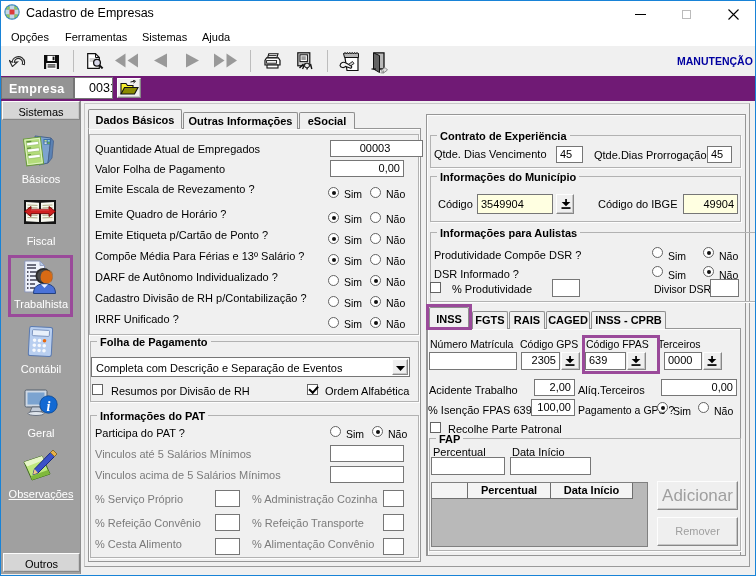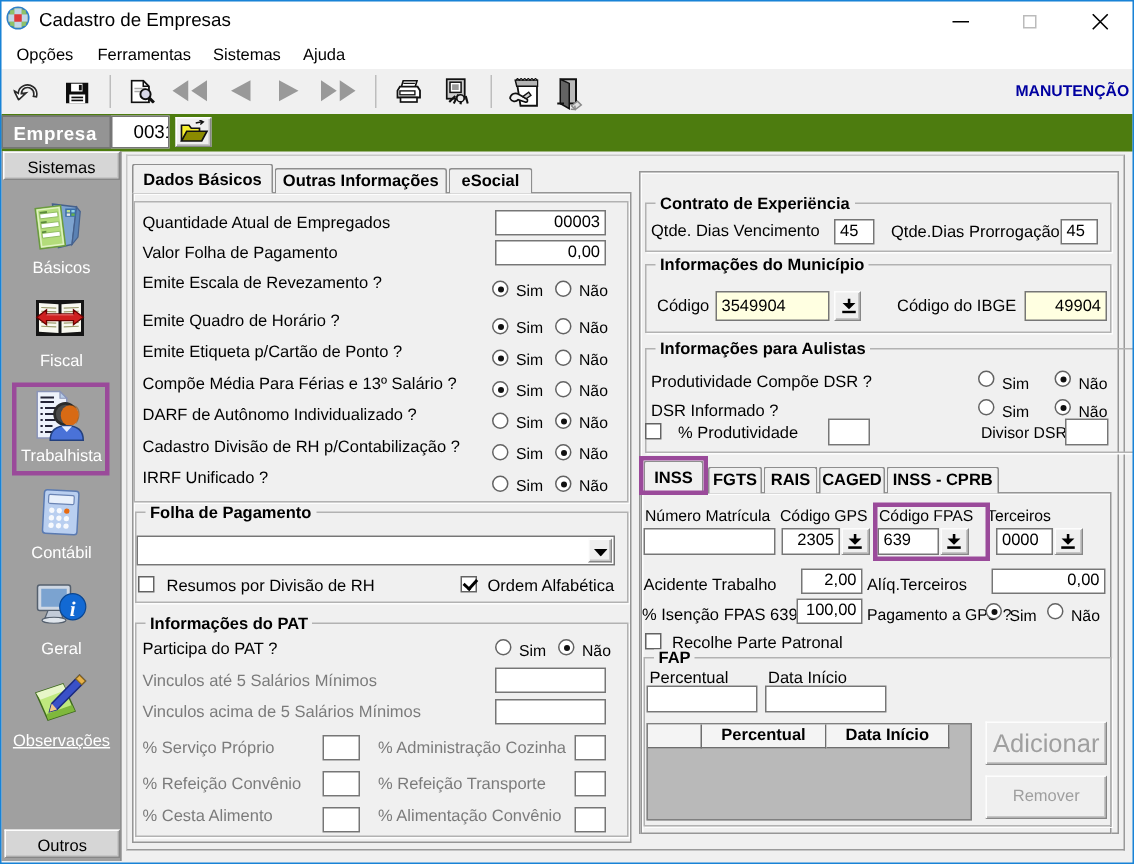--- a/index.html
+++ b/index.html
@@ -130,21 +130,21 @@
   <svg class="abs" style="left:370px;top:6px" width="18" height="22" viewBox="0 0 18 22">
     <path d="M2.5 0.8 L13 0.8 L13 17 L2.5 17" fill="#b9b9b9" stroke="#111" stroke-width="1.3"></path>
     <path d="M2.5 0.8 L8.5 3.6 L8.5 20.5 L2.5 17 Z" fill="#636363" stroke="#111" stroke-width="1"></path>
     <path d="M0.5 17 L5 17" stroke="#111" stroke-width="1.2"></path>
     <path d="M10 18.5 L14 15.5 L16.5 18 L12.5 21 Z" fill="#e0e0e0" stroke="#8a8a8a" stroke-width="1"></path>
     <path d="M9.5 20.8 L12.5 21 L12.2 18.4" fill="none" stroke="#8a8a8a" stroke-width="1"></path>
   </svg>
   <div class="lbl b" style="left:676px;top:10px;font-size:10.5px;color:#0000a0;">MANUTENÇÃO</div>
 </div>
 
-<div class="abs" style="left:1px;top:76px;width:754px;height:25px;background:#4d7c0f;">
+<div class="abs" style="left:1px;top:76px;width:754px;height:25px;background:#701a75;">
   <div class="abs" style="left:0;top:1px;width:73px;height:22px;background:#949494;border:1px solid #757575;"></div>
   <div class="lbl b" style="left:8px;top:8px;font-size:12.5px;color:#fff;letter-spacing:0.4px;">Empresa</div>
   <div class="in" style="left:73px;top:1px;width:39px;height:22px;line-height:20px;"><span style="padding-left:14px;font-size:12.5px;">0031</span></div>
   <div class="btn3d" style="left:116px;top:2px;width:24px;height:20px;">
     <svg width="19" height="16" viewBox="0 0 19 16" style="position:absolute;left:2px;top:1px">
       <path d="M1 14 L1 3.5 L6 3.5 L7.5 5.5 L13 5.5 L13 7.5" fill="#f6ef2e" stroke="#111" stroke-width="1.1"></path>
       <path d="M1 14 L4.5 7.5 L18 7.5 L14.5 14 Z" fill="#8b8b00" stroke="#111" stroke-width="1.1"></path>
       <path d="M10.5 2 L14.5 1.2 M13 0 L15.5 1.3 L13.5 3" fill="none" stroke="#111" stroke-width="1"></path>
     </svg>
   </div>
@@ -267,21 +267,21 @@
 <div class="lbl" style="left:41px;top:489px;color:#fff;transform:translateX(-50%);text-decoration:underline;">Observações</div>
 
 <div class="panel" style="left:88px;top:128px;width:333px;height:434px;"></div>
 <div class="tab" style="left:88px;top:109px;width:94px;height:20px;line-height:20px;z-index:3;border-bottom:1px solid #f0f0f0;">Dados Básicos</div>
 <div class="tab" style="left:183px;top:112px;width:115px;height:17px;line-height:16px;">Outras Informações</div>
 <div class="tab" style="left:299px;top:112px;width:56px;height:17px;line-height:16px;">eSocial</div>
 
 <div class="abs" style="left:89px;top:134px;width:330px;height:201px;border:1px solid #b2b2b2;box-shadow:1px 1px 0 #fdfdfd;"></div>
 
 <div class="lbl" style="left:95px;top:144px;">Quantidade Atual de Empregados</div>
-<div class="in ra" style="left:330px;top:140px;width:74px;height:17px;">00003</div>
+<div class="in ra" style="left:330px;top:140px;width:93px;height:17px;text-align:center;">00003</div>
 <div class="lbl" style="left:95px;top:164px;">Valor Folha de Pagamento</div>
 <div class="in ra" style="left:330px;top:160px;width:74px;height:17px;">0,00</div>
 
 <div class="lbl" style="left:95px;top:184px;">Emite Escala de Revezamento ?</div>
 <div class="lbl" style="left:95px;top:209px;">Emite Quadro de Horário ?</div>
 <div class="lbl" style="left:95px;top:230px;">Emite Etiqueta p/Cartão de Ponto ?</div>
 <div class="lbl" style="left:95px;top:251px;">Compõe Média Para Férias e 13º Salário ?</div>
 <div class="lbl" style="left:95px;top:272px;">DARF de Autônomo Individualizado ?</div>
 <div class="lbl" style="left:95px;top:293px;">Cadastro Divisão de RH p/Contabilização ?</div>
 <div class="lbl" style="left:95px;top:314px;">IRRF Unificado ?</div>
@@ -312,20 +312,21 @@
 <div class="lbl" style="left:386px;top:298px;font-size:10.5px;">Não</div>
 <div class="radio" style="left:328px;top:317px;"></div>
 <div class="lbl" style="left:344px;top:319px;font-size:10.5px;">Sim</div>
 <div class="radio sel" style="left:370px;top:317px;"></div>
 <div class="lbl" style="left:386px;top:319px;font-size:10.5px;">Não</div>
 
 <div class="gb" style="left:90px;top:341px;width:329px;height:61px;">
   <div class="t">Folha de Pagamento</div>
 </div>
 <div class="in" style="left:91px;top:357px;width:319px;height:20px;">
+  <span style="position:absolute;left:4px;top:3px;font-size:11px;">Completa com Descrição e Separação de Eventos</span>
   <div class="btn3d" style="right:1px;top:1px;left:auto;width:16px;height:16px;">
     <svg width="9" height="5" viewBox="0 0 9 5" style="position:absolute;left:3px;top:6px">
         <path d="M0 0 L9 0 L4.5 5 Z" fill="#000"></path>
       </svg>
   </div>
 </div>
 <div class="cb" style="left:92px;top:384px;"></div>
 <div class="lbl" style="left:111px;top:386px;">Resumos por Divisão de RH</div>
 <div class="cb chk" style="left:307px;top:384px;"></div>
 <div class="lbl" style="left:325px;top:386px;">Ordem Alfabética</div>

